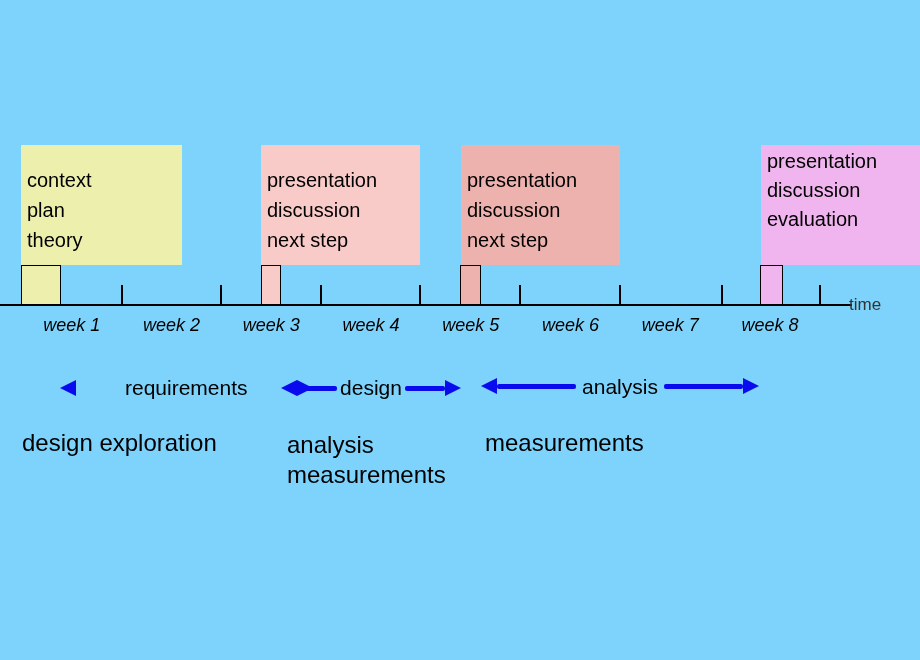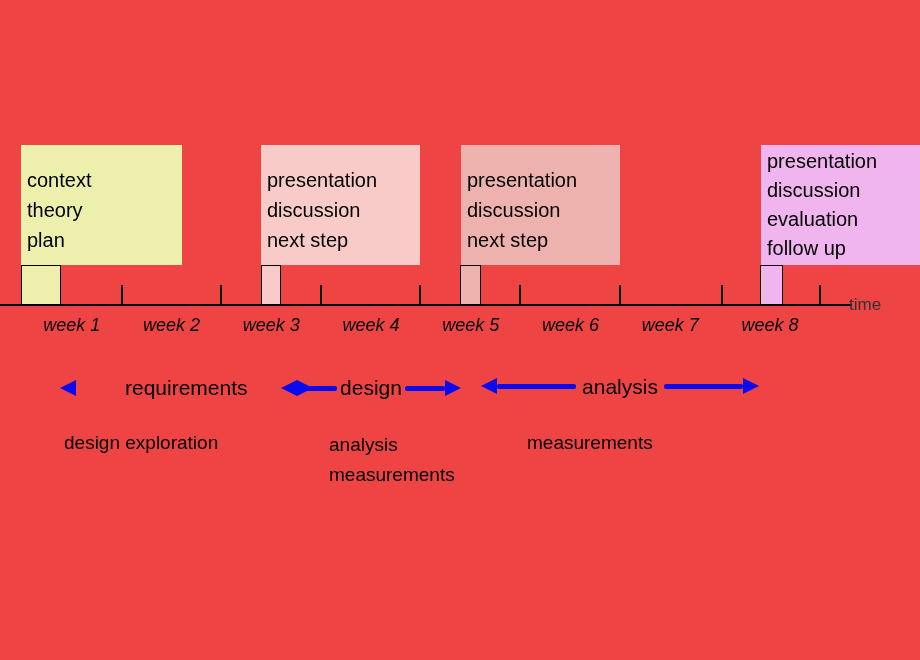--- a/index.html
+++ b/index.html
@@ -1,19 +1,19 @@
 <!DOCTYPE html>
 <html><head>
 <meta charset="utf-8">
 <style>
   html,body{margin:0;padding:0;background:#ffffff;}
   .canvas{
     position:relative;
     width:920px;height:660px;
-    background:#ef4444;
+    background:#7dd3fc;
     font-family:"Liberation Sans", sans-serif;
     color:#000;
     overflow:hidden;
   }
   
   .box{
     position:absolute;
     top:145px;height:120px;width:159px;
     box-sizing:border-box;
   }
@@ -90,36 +90,35 @@
     flex:none;
     font-size:21px;
     line-height:26px;
     padding:0 3px;
     white-space:nowrap;
   }
   .alabel.stacked{text-align:center;line-height:29px;padding:0 6px;}
   
   .activity{
     position:absolute;
-    font-size:19px;
+    font-size:24px;
     line-height:30px;
     white-space:nowrap;
-    margin-left:42px;
   }
 </style>
 </head>
 <body>
 
 <div class="canvas">
 
   <div class="box" style="left: 21px; width: 161px; background-color: rgb(237, 239, 173);">
     <div class="box-text">
       <div>context</div>
+      <div>plan</div>
       <div>theory</div>
-      <div>plan</div>
     </div>
   </div>
   <div class="box" style="left: 261px; width: 159px; background-color: rgb(248, 203, 200);">
     <div class="box-text">
       <div>presentation</div>
       <div>discussion</div>
       <div>next step</div>
     </div>
   </div>
   <div class="box" style="left: 461px; width: 159px; background-color: rgb(238, 178, 174);">
@@ -127,21 +126,20 @@
       <div>presentation</div>
       <div>discussion</div>
       <div>next step</div>
     </div>
   </div>
   <div class="box" style="left: 761px; width: 159px; background-color: rgb(240, 180, 238);">
     <div class="box-text lines-4">
       <div>presentation</div>
       <div>discussion</div>
       <div>evaluation</div>
-      <div>follow up</div>
     </div>
   </div>
 
   <div class="marker" style="left: 21px; width: 40px; background-color: rgb(237, 239, 173);"></div>
   <div class="marker" style="left: 261px; width: 20px; background-color: rgb(248, 203, 200);"></div>
   <div class="marker" style="left: 460px; width: 21px; background-color: rgb(238, 178, 174);"></div>
   <div class="marker" style="left: 760px; width: 23px; background-color: rgb(240, 180, 238);"></div>
 
   <div class="axis-line"></div>
   <div class="tick" style="left:121px;"></div>

